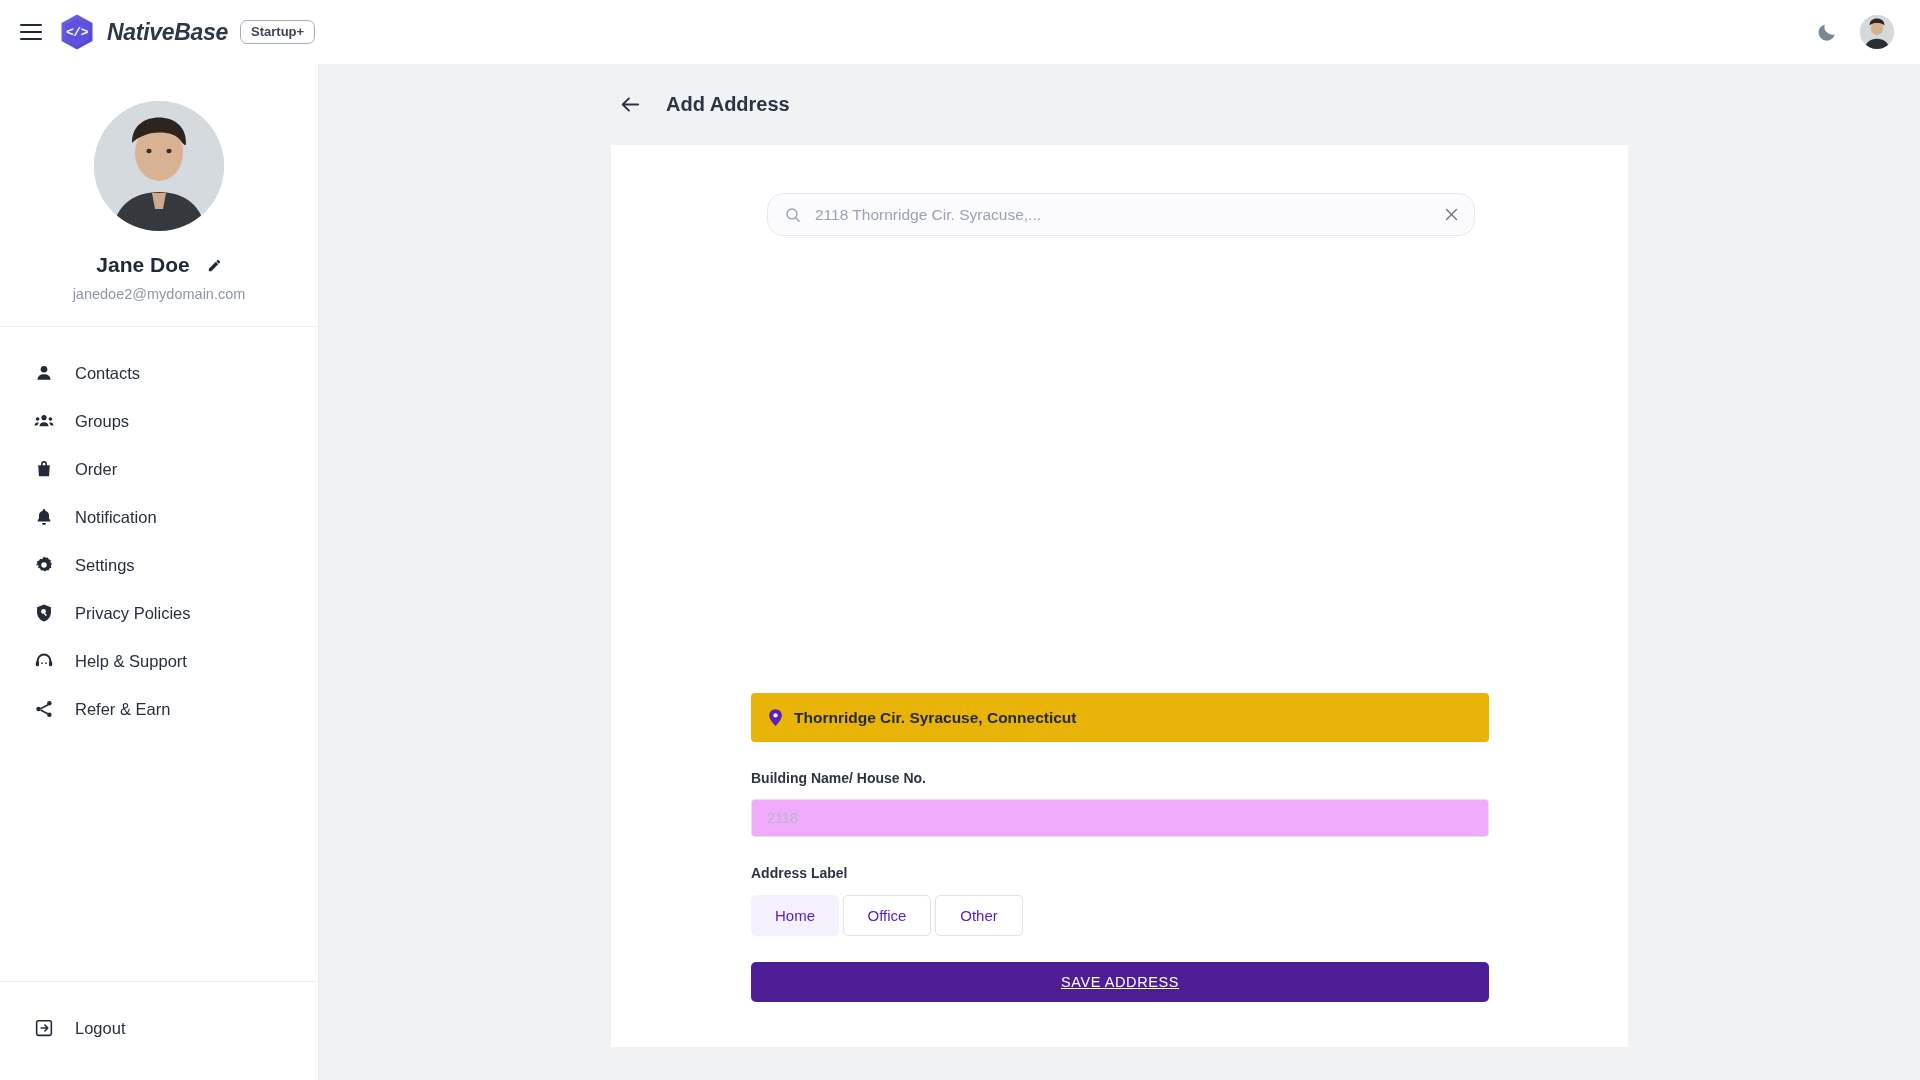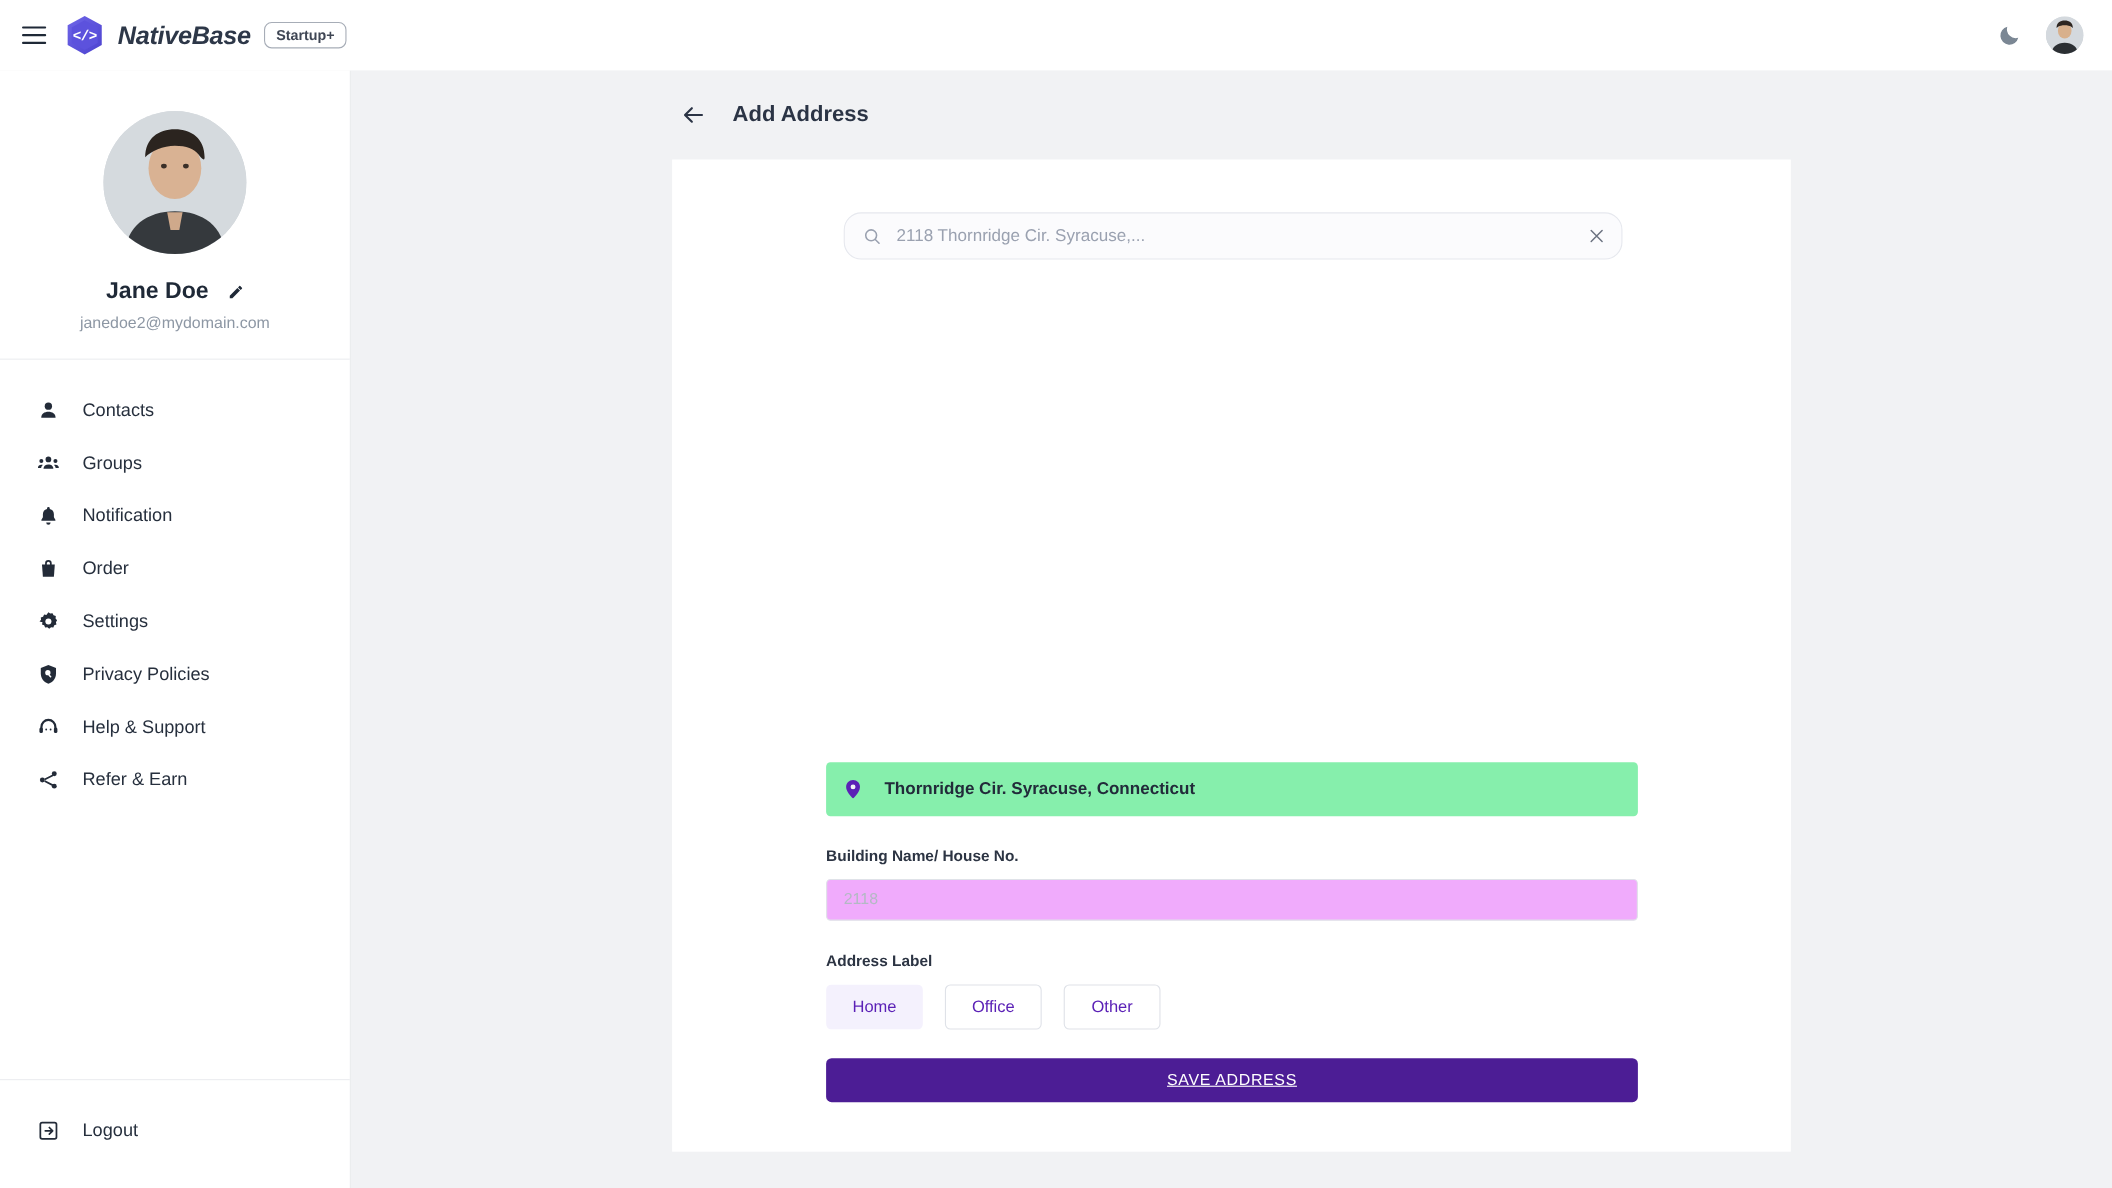--- a/index.html
+++ b/index.html
@@ -135,37 +135,37 @@
     font-size: 15.5px; color: #30384a; margin-left: 13px;
   }
   .search-input::placeholder { color: #9aa1b0; }
   .clear-icon { width: 17px; height: 17px; cursor: pointer; flex: 0 0 17px; }
 
   .map-area { position: absolute; left: 0; top: 110px; width: 1017px; height: 540px; background: #ffffff; }
 
   .form { position: absolute; left: 140px; top: 548px; width: 738px; }
 
   .addr-pill {
-    height: 49px; background: #86efac; border-radius: 4px;
-    display: flex; align-items: center; padding-left: 18px; gap: 22px; text-align: right;
+    height: 49px; background: #eab308; border-radius: 4px;
+    display: flex; align-items: center; padding-left: 18px; gap: 12px; text-align: right;
   }
   .pin-icon { width: 13px; height: 17px; flex: 0 0 13px; }
   .addr-text { font-size: 15.5px; font-weight: bold; color: #222b3a; }
 
   .field-label { margin-top: 28px; font-size: 14px; color: #2c3443; font-weight: bold; }
   .text-input {
     margin-top: 13px; width: 100%; height: 38px;
     border: 1px solid #dfe2e8; border-radius: 4px;
     padding: 0 15px; outline: none;
     font-family: "Liberation Sans", sans-serif;
     font-size: 14.5px; color: #2c3443; background: #f0abfc;
   }
   .text-input::placeholder { color: #b3b9c4; }
 
-  .chip-row { margin-top: 14px; display: flex; gap: 20px; }
+  .chip-row { margin-top: 14px; display: flex; gap: 4px; }
   .chip {
     width: 88px; height: 41px; border-radius: 5px;
     display: flex; align-items: center; justify-content: center;
     font-size: 15px; color: #5b21b6; cursor: pointer;
     background: #ffffff; border: 1px solid #dfe2e8;
   }
   .chip.selected { background: #f4f1fd; border-color: transparent; }
 
   .save-btn {
     margin-top: 26px; width: 100%; height: 40px;
@@ -261,32 +261,32 @@
         <circle cx="4.3" cy="9.6" r="2.2" fill="#232b38"></circle>
         <path d="M0.6 17.4c0-2.3 1.7-3.5 3.7-3.5.6 0 1.2.1 1.7.3-1 .8-1.7 1.9-1.9 3.2z" fill="#232b38"></path>
         <circle cx="19.7" cy="9.6" r="2.2" fill="#232b38"></circle>
         <path d="M23.4 17.4c0-2.3-1.7-3.5-3.7-3.5-.6 0-1.2.1-1.7.3 1 .8 1.7 1.9 1.9 3.2z" fill="#232b38"></path>
       </svg>
       <span class="nav-label">Groups</span>
     </div>
 
     <div class="nav-item">
       <svg class="nav-ico" viewBox="0 0 24 24">
+        <path d="M5 7.5h14l-1 13.3H6z" fill="#232b38"></path>
+        <path d="M8.4 8.6V6.1a3.6 3.6 0 0 1 7.2 0v2.5h-1.9V6.1a1.7 1.7 0 0 0-3.4 0v2.5z" fill="#232b38"></path>
+      </svg>
+      <span class="nav-label">Order</span>
+    </div>
+
+    <div class="nav-item">
+      <svg class="nav-ico" viewBox="0 0 24 24">
         <path d="M12 2.4a1.5 1.5 0 0 1 1.5 1.5v.6a6 6 0 0 1 4.5 5.8v3.3l1.6 2.6a.7.7 0 0 1-.6 1.1H5a.7.7 0 0 1-.6-1.1L6 13.6v-3.3a6 6 0 0 1 4.5-5.8v-.6A1.5 1.5 0 0 1 12 2.4z" fill="#232b38"></path>
         <path d="M9.6 19.2h4.8a2.4 2.4 0 0 1-4.8 0z" fill="#232b38"></path>
       </svg>
       <span class="nav-label">Notification</span>
-    </div>
-
-    <div class="nav-item">
-      <svg class="nav-ico" viewBox="0 0 24 24">
-        <path d="M5 7.5h14l-1 13.3H6z" fill="#232b38"></path>
-        <path d="M8.4 8.6V6.1a3.6 3.6 0 0 1 7.2 0v2.5h-1.9V6.1a1.7 1.7 0 0 0-3.4 0v2.5z" fill="#232b38"></path>
-      </svg>
-      <span class="nav-label">Order</span>
     </div>
 
     <div class="nav-item">
       <svg class="nav-ico" viewBox="0 0 24 24">
         <path d="M12 1.8l2 1.6 2.5-.5 1.1 2.3 2.5.9-.3 2.5 1.7 1.9-1.3 2.2.6 2.5-2.4 1-1 2.4-2.5-.3-2 1.6-2-1.6-2.5.3-1-2.4-2.4-1 .6-2.5L2.3 12 4 10.1l-.3-2.5 2.5-.9 1.1-2.3L9.8 5z" fill="#232b38"></path>
         <circle cx="12" cy="11.9" r="3.3" fill="#ffffff"></circle>
       </svg>
       <span class="nav-label">Settings</span>
     </div>
 

